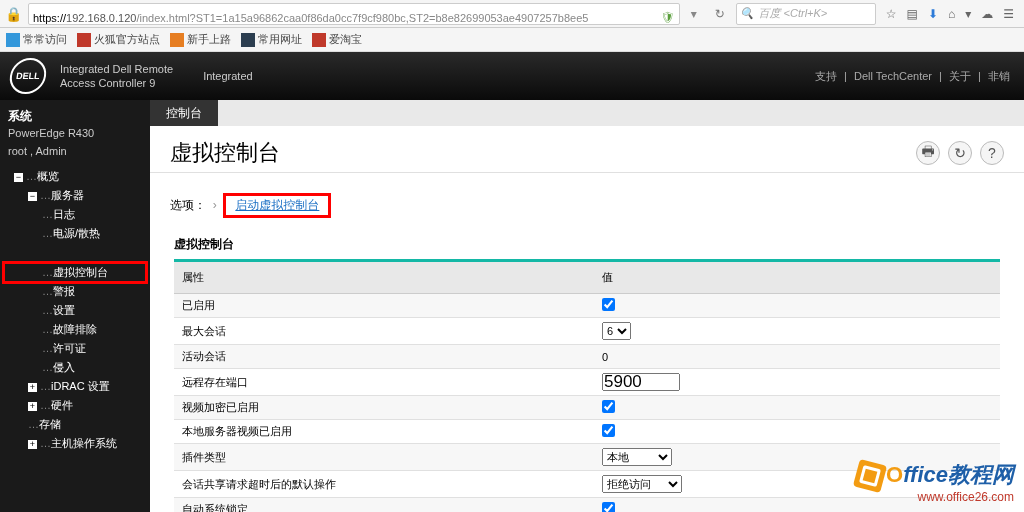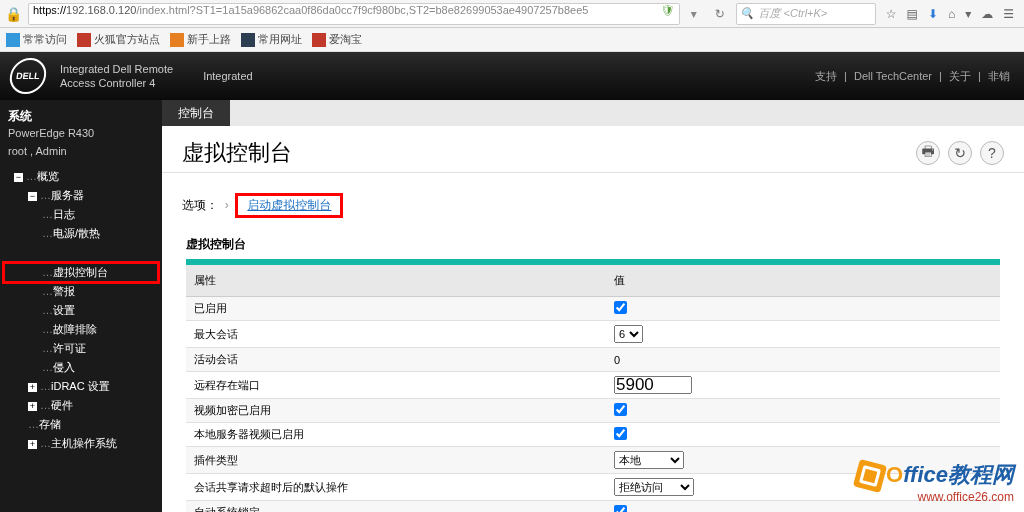--- a/index.html
+++ b/index.html
@@ -2,21 +2,21 @@
 <html><head>
 <meta charset="utf-8">
 <style>
 * { margin: 0; padding: 0; box-sizing: border-box; font-family: Arial, "Microsoft YaHei", sans-serif; }
 body { width: 1024px; height: 512px; overflow: hidden; background: #fff; font-size: 12px; }
 
 
 .browser-bar { height: 28px; background: #f5f5f5; border-bottom: 1px solid #ccc; display: flex; align-items: center; padding: 0 4px; gap: 4px; }
 .nav-btn { width: 20px; height: 20px; display: flex; align-items: center; justify-content: center; color: #888; }
 .lock { color: #5a9f3c; font-size: 14px; }
-.url-bar { flex: 1; height: 22px; background: #fff; border: 1px solid #ccc; border-radius: 2px; display: flex; align-items: flex-start; padding: 0 4px; font-size: 11px; }
+.url-bar { flex: 1; height: 22px; background: #fff; border: 1px solid #ccc; border-radius: 2px; display: flex; align-items: flex-end; padding: 0 4px; font-size: 11px; }
 .url-host { color: #555; }
 .url-rest { color: #888; }
 .shield { color: #5a9f3c; margin-left: auto; }
 .reload { width: 24px; text-align: center; color: #777; }
 .search-bar { width: 140px; height: 22px; background: #fff; border: 1px solid #ccc; border-radius: 2px; display: flex; align-items: center; padding: 0 4px; color: #aaa; font-size: 11px; font-style: italic; }
 .tool-icons { display: flex; gap: 10px; padding: 0 6px; color: #666; }
 
 .bookmark-bar { height: 24px; background: #f5f5f5; border-bottom: 1px solid #ddd; display: flex; align-items: center; gap: 10px; padding: 0 6px; font-size: 11px; color: #444; }
 .bk-item { display: flex; align-items: center; gap: 3px; }
 .bk-icon { width: 14px; height: 14px; display: inline-block; }
@@ -28,21 +28,21 @@
 
 .dell-header { height: 48px; background: linear-gradient(#2a2a2a, #0a0a0a); display: flex; align-items: center; color: #ccc; padding: 0 10px; }
 .dell-logo { width: 36px; height: 36px; border: 2px solid #fff; border-radius: 50%; display: flex; align-items: center; justify-content: center; font-size: 9px; font-weight: bold; color: #fff; transform: skewX(-8deg); margin-right: 14px; }
 .dell-title { font-size: 11px; line-height: 1.3; }
 .dell-ent { margin-left: 30px; font-size: 11px; }
 .dell-links { margin-left: auto; font-size: 11px; color: #aaa; }
 .dell-links span { margin: 0 4px; }
 
 
 .main-wrap { display: flex; height: calc(512px - 100px); }
-.sidebar { width: 162px; background: #1a1a1a; color: #fff; padding-top: 6px; }
+.sidebar { width: 150px; background: #1a1a1a; color: #fff; padding-top: 6px; }
 .sb-header { padding: 2px 8px; font-weight: bold; font-size: 12px; }
 .sb-sub { padding: 0 8px 6px; font-size: 11px; color: #ccc; }
 .tree { padding: 4px 4px; font-size: 11px; }
 .tree-item { padding: 2px 0 2px 10px; color: #fff; white-space: nowrap; }
 .tree-indent1 { padding-left: 24px; }
 .tree-indent2 { padding-left: 38px; }
 .tree-box { display: inline-block; width: 9px; height: 9px; background: #fff; color: #000; font-size: 9px; line-height: 9px; text-align: center; margin-right: 3px; }
 .dots { color: #888; }
 .highlight-red { outline: 3px solid red; outline-offset: -1px; margin-top: 20px; }
 
@@ -54,21 +54,21 @@
 .page-title { font-size: 22px; font-weight: normal; }
 .page-tools { margin-left: auto; display: flex; gap: 8px; }
 .tool-circle { width: 24px; height: 24px; border: 1px solid #bbb; border-radius: 50%; display: flex; align-items: center; justify-content: center; color: #555; font-size: 14px; background: #f5f5f5; }
 
 .options-row { padding: 20px 20px 10px; font-size: 12px; }
 .options-link { color: #1a6fc4; padding: 2px 8px; }
 .red-box { border: 3px solid red; display: inline-block; padding: 1px; }
 
 .section-title { padding: 8px 24px 6px; font-size: 12px; font-weight: bold; }
 .prop-table { width: calc(100% - 48px); margin: 0 24px; border-collapse: collapse; font-size: 11px; }
-.prop-table th { background: #e8e8e8; text-align: left; padding: 8px 8px; font-weight: normal; border-top: 6px solid #14b8a6; border-bottom: 1px solid #ccc; }
+.prop-table th { background: #e8e8e8; text-align: left; padding: 8px 8px; font-weight: normal; border-top: 3px solid #14b8a6; border-bottom: 1px solid #ccc; }
 .prop-table td { padding: 4px 8px; border-bottom: 1px solid #e0e0e0; }
 .prop-table tr:nth-child(even) td { background: #f7f7f7; }
 .col-attr { width: 420px; }
 input[type=text].small { width: 78px; height: 18px; font-size: 17px; }
 select.small { height: 18px; font-size: 11px; }
 
 
 .watermark { position: fixed; right: 10px; bottom: 8px; text-align: right; }
 .wm-top { font-size: 22px; font-weight: bold; }
 .wm-o { color: #f39c12; }
@@ -125,21 +125,21 @@
   <span class="bk-item">
       <span class="bk-icon bk-red"></span>
       <span>爱淘宝</span>
     </span>
 </div>
 
 <div class="dell-header">
   <div class="dell-logo">DELL</div>
   <div class="dell-title">
     <div>Integrated Dell Remote</div>
-    <div>Access Controller 4</div>
+    <div>Access Controller 9</div>
   </div>
   <div class="dell-ent">Integrated</div>
   <div class="dell-links">
     <span>支持</span> |
     <span>Dell TechCenter</span> |
     <span>关于</span> |
     <span>非销</span>
   </div>
 </div>
 

